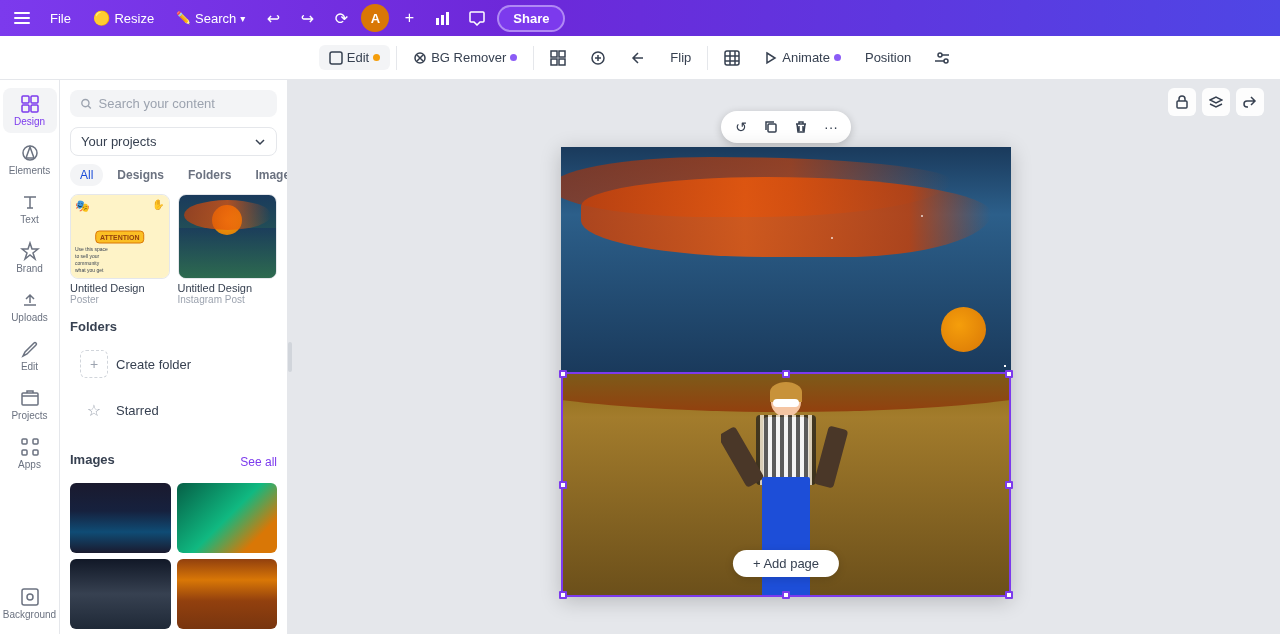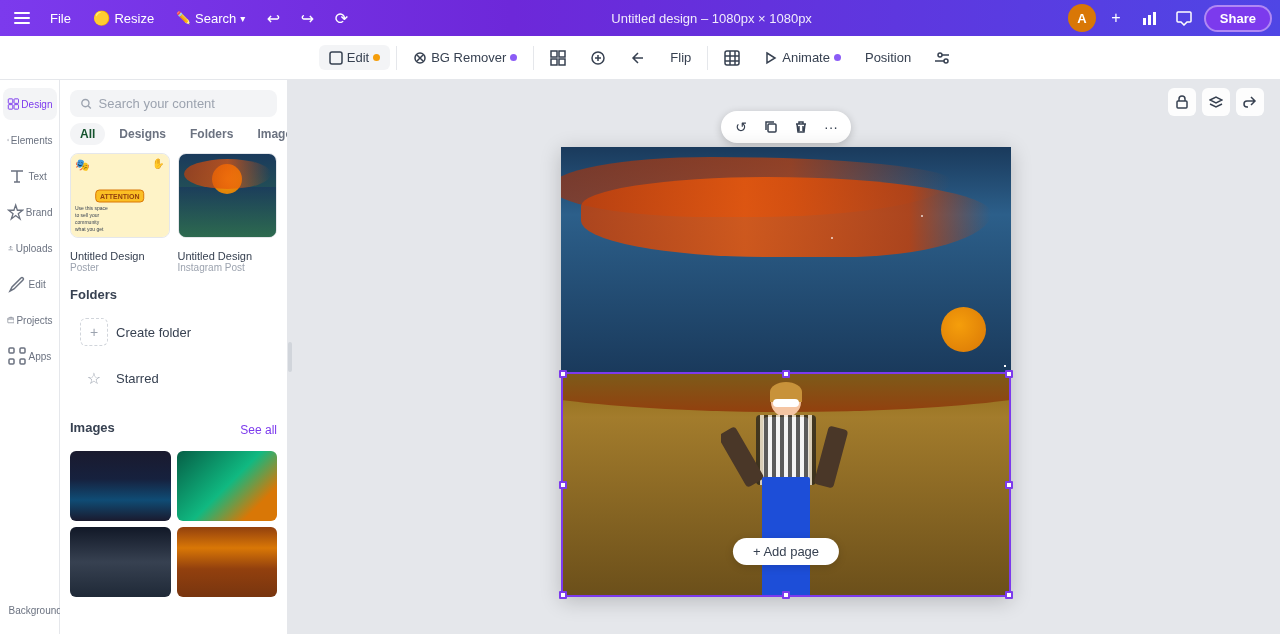--- a/index.html
+++ b/index.html
@@ -62,21 +62,21 @@
     
     #main { display: flex; height: calc(634px - 80px); }
 
     
     #sidebar-icons {
       width: 60px; background: white; border-right: 1px solid #e5e7eb;
       display: flex; flex-direction: column; align-items: center;
       padding: 8px 0; gap: 4px;
     }
     .sidebar-icon {
-      display: flex; flex-direction: row; align-items: center;
+      display: flex; flex-direction: column; align-items: center;
       padding: 6px 4px; border-radius: 8px; cursor: pointer; width: 54px;
       color: #6b7280; font-size: 10px; gap: 2px;
     }
     .sidebar-icon.active { background: #f3f4f6; color: #7c3aed; }
     .sidebar-icon svg { width: 20px; height: 20px; }
 
     
     #left-panel {
       width: 228px; background: white; border-right: 1px solid #e5e7eb;
       overflow-y: auto; overflow-x: hidden;
@@ -105,37 +105,37 @@
     }
 
     .filter-tabs {
       display: flex; padding: 0 10px 8px; gap: 4px;
     }
     .filter-tab {
       padding: 4px 10px; border-radius: 20px; font-size: 12px;
       cursor: pointer; background: none; border: none; color: #6b7280; font-weight: bold;
     }
     .filter-tab.active {
-      background: #f3f4f6; color: #14532d; font-weight: 700;
+      background: #f3f4f6; color: #1d4ed8; font-weight: 400;
     }
 
     .panel-section { padding: 0 10px 10px; }
     .panel-section-title {
       font-size: 13px; font-weight: 600; color: #374151;
       padding: 4px 0 8px;
     }
 
     .designs-grid { display: grid; grid-template-columns: 1fr 1fr; gap: 8px; }
     .design-item { cursor: pointer; }
     .design-thumb {
       width: 100%; height: 85px; border-radius: 8px; overflow: hidden;
       border: 1px solid #e5e7eb; background: #f9fafb;
       display: flex; align-items: center; justify-content: center;
     }
-    .design-name { font-size: 11px; color: #374151; margin-top: 12px; font-weight: 500; }
+    .design-name { font-size: 11px; color: #374151; margin-top: 3px; font-weight: 500; }
     .design-type { font-size: 10px; color: #9ca3af; }
 
     
     .thumb-attention {
       background: #fef3c7;
       position: relative; width: 100%; height: 100%;
       display: flex; align-items: center; justify-content: center;
     }
 
     .folder-item {
@@ -214,21 +214,21 @@
     .canvas-handle.bm { bottom: -4px; left: 50%; transform: translateX(-50%); }
     .canvas-handle.br { bottom: -4px; right: -4px; }
     .canvas-icon-btn {
       width: 28px; height: 28px; background: rgba(255,255,255,0.9);
       border-radius: 6px; display: flex; align-items: center; justify-content: center;
       cursor: pointer; font-size: 14px; color: #374151; border: none;
     }
 
     
     .add-page-bar {
-      position: absolute; bottom: 32px; left: 50%; transform: translateX(-50%);
+      position: absolute; bottom: 20px; left: 50%; transform: translateX(-50%);
       background: white; border-radius: 20px; padding: 6px 20px;
       font-size: 13px; color: #374151; cursor: pointer;
       box-shadow: 0 2px 8px rgba(0,0,0,0.15); white-space: nowrap;
       display: flex; align-items: center; gap: 4px;
     }
 
     
     .img-placeholder-1 { background: linear-gradient(180deg, #1a1a2e 0%, #16213e 40%, #0f4c75 70%, #1a1a2e 100%); }
     .img-placeholder-2 { background: linear-gradient(135deg, #065f46 0%, #10b981 50%, #d97706 80%); }
     .img-placeholder-3 { background: linear-gradient(180deg, #111827 0%, #374151 50%, #1f2937 100%); }
@@ -252,23 +252,20 @@
   </button>
   <button class="topbar-text-btn">
     <span style="font-size:12px;">✏️</span>
     <span>Search</span>
     <span style="font-size:10px;">▾</span>
   </button>
   <button class="topbar-icon-btn" style="font-size:16px;">↩</button>
   <button class="topbar-icon-btn" style="font-size:16px;">↪</button>
   <button class="topbar-icon-btn" style="font-size:16px;">⟳</button>
 
-  <div class="topbar-center">
-    <span style="font-size:13px; color:rgba(255,255,255,0.9);">Untitled design – 1080px × 1080px</span>
-  </div>
 
   <div class="topbar-right">
     <div class="avatar-btn">A</div>
     <button class="icon-btn-round">+</button>
     <button class="icon-btn-round">
       <svg width="16" height="16" viewBox="0 0 16 16" fill="white">
           <rect x="1" y="8" width="3" height="7"></rect>
           <rect x="6" y="5" width="3" height="10"></rect>
           <rect x="11" y="2" width="3" height="13"></rect>
         </svg>
@@ -422,20 +419,26 @@
     <div class="panel-search">
       <div class="search-input-wrap">
         <svg width="14" height="14" viewBox="0 0 14 14" fill="none" stroke="#9ca3af" stroke-width="1.5">
             <circle cx="6" cy="6" r="4"></circle>
             <path d="M9 9l3 3"></path>
           </svg>
         <input type="text" placeholder="Search your content" style="">
       </div>
     </div>
 
+    <div class="project-select">
+      <span>Your projects</span>
+      <svg width="12" height="12" viewBox="0 0 12 12" fill="none" stroke="#374151" stroke-width="1.5">
+          <path d="M2 4l4 4 4-4"></path>
+        </svg>
+    </div>
 
     <div class="filter-tabs">
       <button class="filter-tab active">All</button>
       <button class="filter-tab">Designs</button>
       <button class="filter-tab">Folders</button>
       <button class="filter-tab">Images</button>
     </div>
 
     <div class="panel-section">
       <div class="designs-grid">

